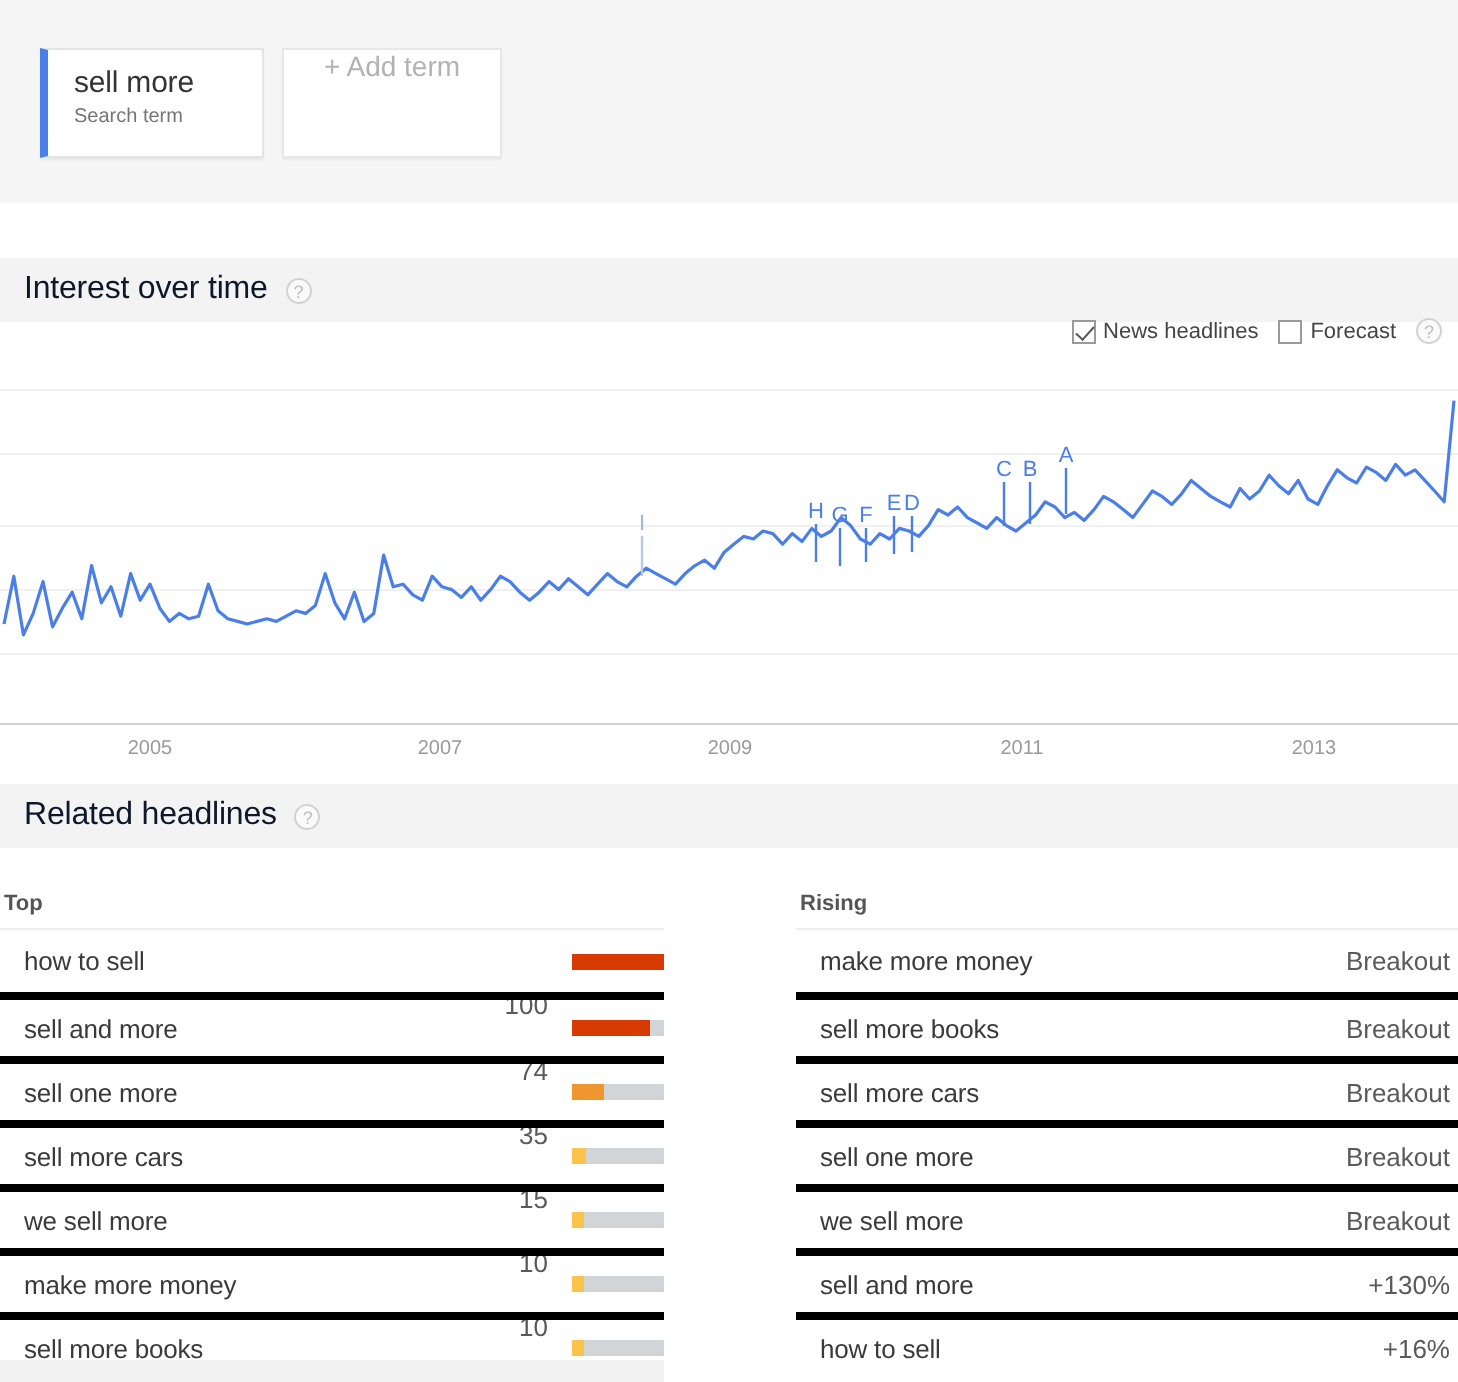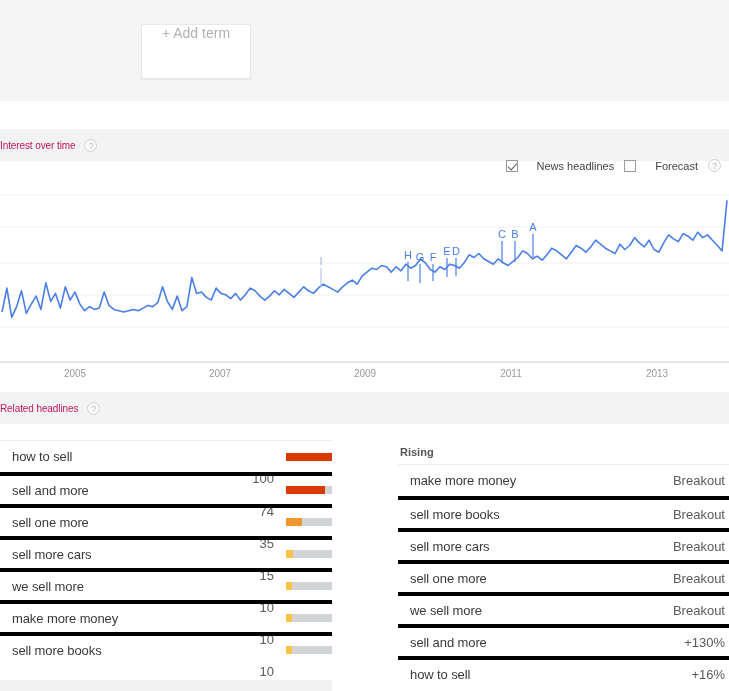--- a/index.html
+++ b/index.html
@@ -41,36 +41,36 @@
     cursor: pointer;
   }
 
   
   .band {
     position: absolute; left: 0; width: 729px; height: 32px;
     background: #f3f3f3;
     display: flex; align-items: center;
   }
   .band-title {
-    margin-left: 0; font-size: 10px; color: #be185d; letter-spacing: -0.1px;
+    margin-left: 12px; font-size: 16px; color: #0f172a; letter-spacing: -0.1px;
   }
   .help {
     display: inline-block; width: 13px; height: 13px; border-radius: 50%;
     border: 1px solid #d2d2d2; color: #bdbdbd;
     font-size: 9px; line-height: 12px; text-align: center;
     margin-left: 9px; background: #fafafa; cursor: pointer; user-select: none;
   }
 
   
   .chart-opts {
     position: absolute; right: 8px; top: 159px;
     display: flex; align-items: center; gap: 10px;
     font-size: 11px; color: #444;
   }
-  .opt { display: flex; align-items: center; gap: 19px; cursor: pointer; }
+  .opt { display: flex; align-items: center; gap: 4px; cursor: pointer; }
   .cbox {
     width: 12px; height: 12px; border: 1px solid #9a9a9a; background: #fff;
     position: relative; display: inline-block;
   }
   .cbox.checked::after {
     content: ""; position: absolute; left: 3px; top: 0px;
     width: 4px; height: 8px; border: solid #555; border-width: 0 1.6px 1.6px 0;
     transform: rotate(42deg);
   }
 
@@ -103,20 +103,24 @@
   .footerbar {
     position: absolute; left: 0; top: 240px; width: 332px; height: 11px; background: #f1f1f1;
   }
 </style>
 </head>
 <body>
 
 <div id="root">
 
   <div class="termbar">
+    <div class="term-card">
+      <div class="term-title">sell more</div>
+      <div class="term-sub">Search term</div>
+    </div>
     <div class="add-card">
       <span>+ Add term</span>
     </div>
   </div>
 
   <div class="band" style="top:129px;">
     <span class="band-title">Interest over time</span>
     <span class="help">?</span>
   </div>
 
@@ -186,20 +190,21 @@
   </div>
 
   <div class="band" style="top:392px;">
     <span class="band-title">Related headlines</span>
     <span class="help">?</span>
   </div>
 
   <div class="rel">
 
     <div class="col col-left">
+      <div class="col-head">Top</div>
       <div id="top-rows">
           <div class="row">
             <div class="row-label">how to sell</div>
             <div class="row-value">100</div>
             <div class="bartrack">
               <div class="barfill" style="width: 46px; background: rgb(216, 59, 1);"></div>
             </div>
           </div>
           <div class="row">
             <div class="row-label">sell and more</div>

